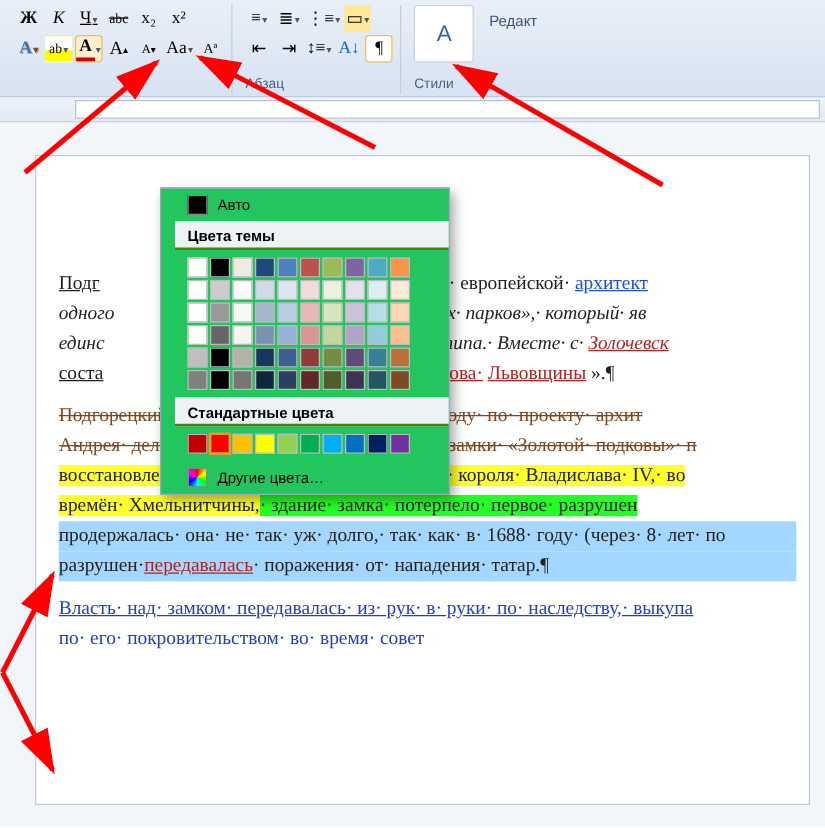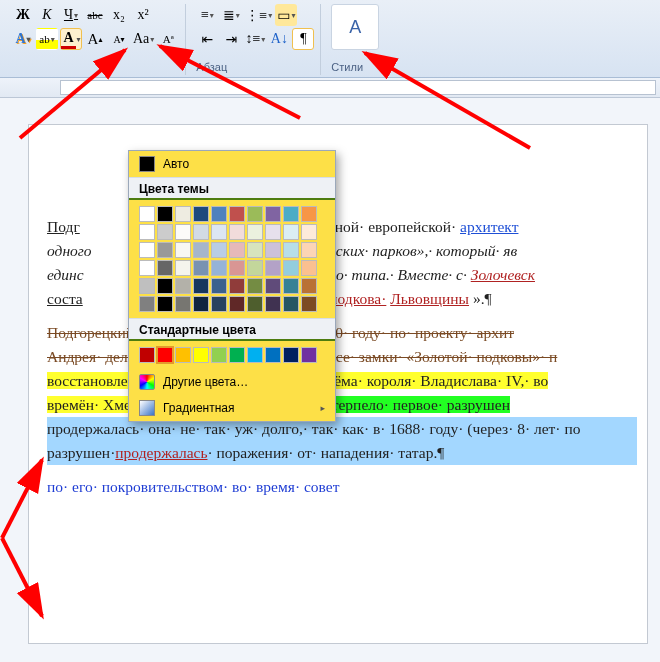--- a/index.html
+++ b/index.html
@@ -90,25 +90,26 @@
   .strike { text-decoration: line-through; color:#7a4a24; }
   .hl-yellow { background: #ffff2e; }
   .hl-green  { background: #22ff22; }
   .hl-blue   { background: #a3d7ff; }
   .txt-blue  { color: #203ed4; }
 
   
   .color-panel {
     position: absolute;
     left: 128px; top: 52px;
-    width: 208px;
-    background: #fde047;
+    width: 232px;
+    background: #22c55e;
     border: 1px solid #9ba8ba;
     box-shadow: 3px 4px 9px rgba(0,0,0,.35);
     z-index: 20;
+    padding-left: 11px;
   }
   .cp-item {
     display:flex; align-items:center; gap:8px;
     padding: 5px 10px;
     cursor:pointer;
   }
   .cp-sw { width:16px; height:16px; border:1px solid #888; }
   .cp-header {
     font-weight:bold; padding:4px 10px 2px; background:#eef1f5;
     border-top:1px solid #d6dde6; border-bottom:2px solid #4d7c0f;
@@ -194,20 +195,23 @@
 
   <div class="ribbon-group" style="border-right:none">
     <div class="ribbon-row">
       <div class="styles-block">
         <span style="font-size:18px;color:#3a63a8">A</span>
       </div>
     </div>
     <div class="group-label">Стили</div>
   </div>
 
+  <div class="ribbon-group" style="border-right:none;padding-left:2px">
+    <div style="font-size:12px;color:#3b5577;margin-top:6px">Редакт</div>
+  </div>
 </div>
 
 <div class="ruler">
   <div class="ruler-inner"></div>
 </div>
 
 <div class="doc-wrap">
   <div class="page">
 
     <div class="para">
@@ -236,24 +240,25 @@
         <span>».¶</span>
       </span>
     </div>
 
     <div class="para">
       <span class="line strike">Подгорецкий· замок· был· построен· в· 1640· году· по· проекту· архит</span>
       <span class="line strike">Андрея· дель· Аква.· Этот· замок,· как· и· все· замки· «Золотой· подковы»· п</span>
       <span class="line"><span class="hl-yellow">восстановлений.· В· 1646· году· после· приёма· короля· Владислава· IV,· во</span></span>
       <span class="line"><span class="hl-yellow">времён· Хмельнитчины,</span><span class="hl-green">· здание· замка· потерпело· первое· разрушен</span></span>
       <span class="line hl-blue">продержалась· она· не· так· уж· долго,· так· как· в· 1688· году· (через· 8· лет· по</span>
-      <span class="line hl-blue"><span>разрушен·</span><span class="underline" style="color:#b02222">продержалась</span><span>· поражения· от· нападения· татар.¶</span></span>
+      <span class="line hl-blue"><span>разрушен·</span><span class="underline" style="color:#b02222">передавалась</span><span>· поражения· от· нападения· татар.¶</span></span>
     </div>
 
     <div class="para txt-blue">
+      <span class="line underline">Власть· над· замком· передавалась· из· рук· в· руки· по· наследству,· выкупа</span>
       <span class="line">по· его· покровительством· во· время· совет</span>
     </div>
 
   </div>
 
   <div class="color-panel">
     <div class="cp-item">
       <span class="cp-sw" style="background:#000"></span>
       <span>Авто</span>
     </div>
@@ -330,25 +335,20 @@
         <div class="cp-cell" style="background: rgb(0, 176, 80);"></div>
         <div class="cp-cell" style="background: rgb(0, 176, 240);"></div>
         <div class="cp-cell" style="background: rgb(0, 112, 192);"></div>
         <div class="cp-cell" style="background: rgb(0, 32, 96);"></div>
         <div class="cp-cell" style="background: rgb(112, 48, 160);"></div>
       </div>
     <div class="cp-item">
       <span class="cp-sw" style="background:conic-gradient(red,yellow,lime,cyan,blue,magenta,red);border-radius:2px"></span>
       <span>Другие цвета…</span>
     </div>
-    <div class="cp-item">
-      <span class="cp-sw" style="background:linear-gradient(135deg,#fff,#3a74c8)"></span>
-      <span>Градиентная</span>
-      <span style="margin-left:auto;font-size:9px;color:#555">▸</span>
-    </div>
   </div>
 
   <div class="arrow" style="left:10px; top:-70px">
     <svg width="200" height="120">
         <defs>
           <marker id="ah1" markerWidth="10" markerHeight="10" refX="8" refY="3" orient="auto">
             <path d="M0,0 L9,3 L0,6 Z" fill="#ff0000"></path>
           </marker>
         </defs>
       <line x1="10" y1="110" x2="115" y2="22" stroke="#ff0000" stroke-width="4" marker-end="url(#ah1)"></line>

